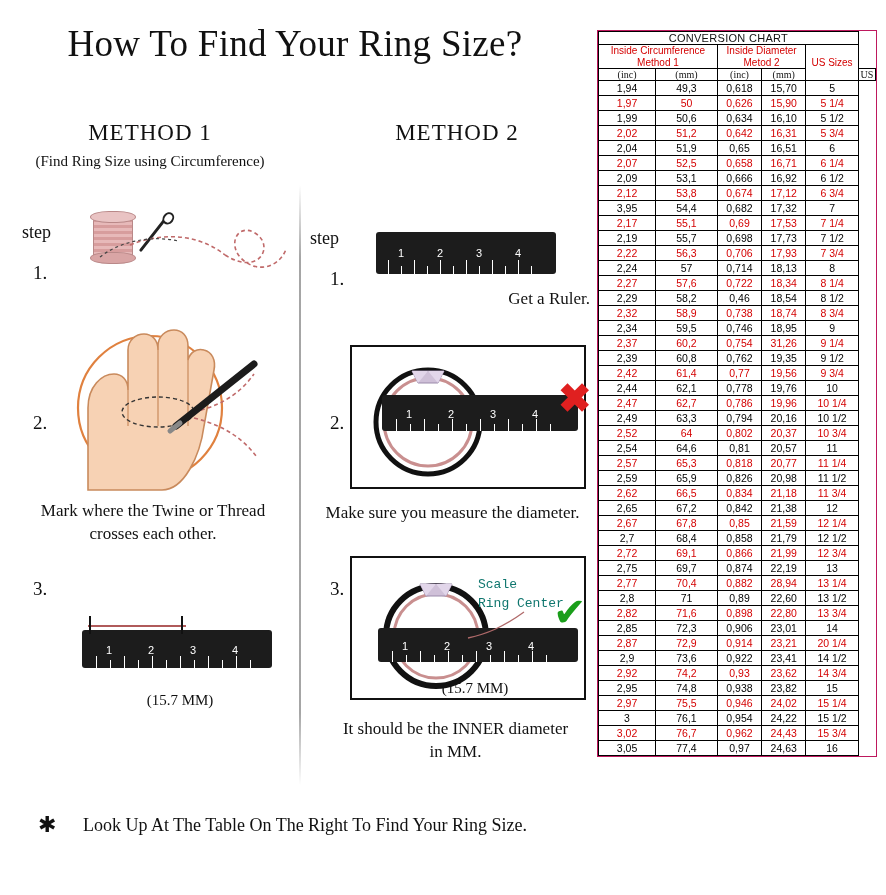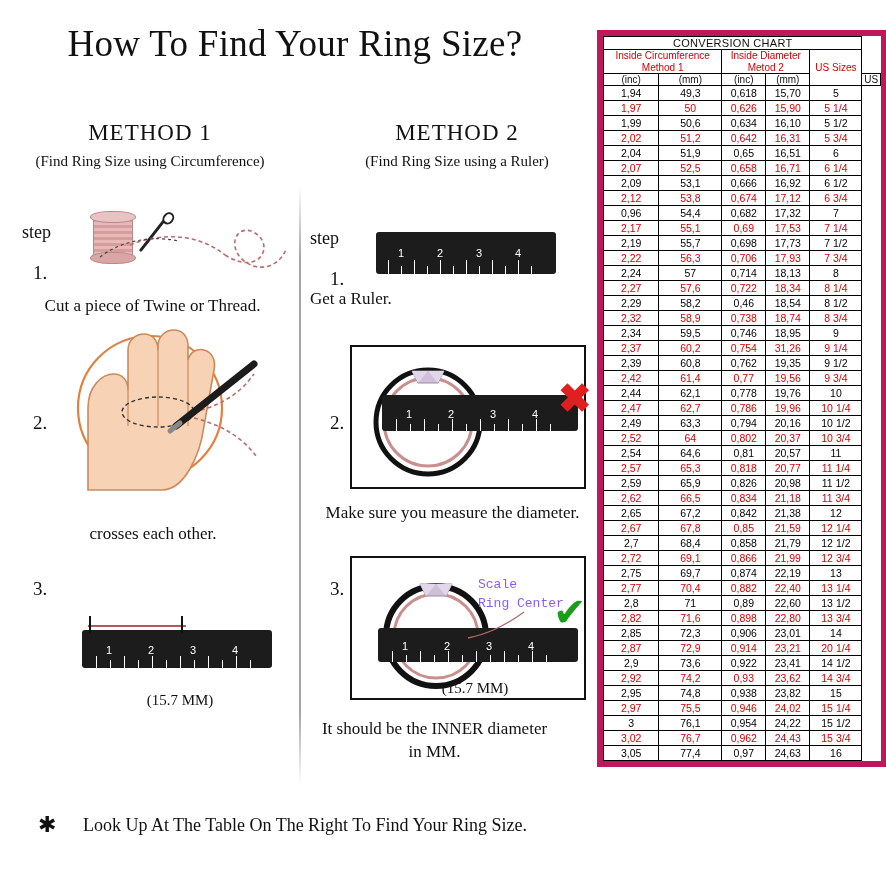--- a/index.html
+++ b/index.html
@@ -62,97 +62,95 @@
   .photo-box{position:absolute;border:2px solid #111;background:#fff;}
 
   .mm-label{position:absolute;font-size:15px;text-align:center;}
 
   .footnote{
     position:absolute;left:20px;top:815px;width:570px;text-align:center;font-size:18px;
   }
   .star{position:absolute;left:38px;top:812px;font-size:22px;}
 
   
-  .srl{position:absolute;font-family:"Liberation Mono",monospace;font-size:13px;line-height:1.45;color:#8b5cf6;}
+  .srl{position:absolute;font-family:"Liberation Mono",monospace;font-size:13px;line-height:1.45;color:#0f766e;}
 
   .redx{position:absolute;color:#e02020;font-size:40px;font-weight:bold;line-height:1;font-family:"Liberation Sans",sans-serif;}
   .greencheck{position:absolute;color:#1a9e1a;font-size:40px;line-height:1;font-family:"Liberation Sans",sans-serif;}
 
   
   .table-wrap{
     position:absolute;left:597px;top:30px;width:278px;
-    border:6px solid #be185d;
+    border:1px solid #be185d;
     font-family:"Liberation Sans",sans-serif;
   }
   table.conv{border-collapse:collapse;width:100%;}
   table.conv td,table.conv th{
     border:1px solid #000;text-align:center;padding:0;font-weight:normal;
   }
   .conv-title{font-size:11px;font-weight:bold;letter-spacing:.3px;padding:3px 0;}
   .hdr-red{color:#d40000;font-weight:bold;font-size:10px;padding:2px 1px;line-height:1.15;}
-  .unit{font-size:10px;padding:1px 0;}
+  .unit{font-size:10px;padding:1px 0;font-family:Liberation Serif, serif;}
   td.cell{font-size:10.5px;padding:0.5px 0;height:14px;}
   tr.red td{color:#d40000;}
   tr.black td{color:#000;}
 </style>
 </head>
 <body>
 
 <div class="page">
 
   <div class="left">
 
     <div class="main-title">How To Find Your Ring Size?</div>
 
     <div class="method-head" id="m1head">
       <div class="mh-title">METHOD 1</div>
       <div class="mh-sub">(Find Ring Size using Circumference)</div>
     </div>
 
     <div class="method-head" id="m2head">
       <div class="mh-title">METHOD 2</div>
-      <div class="mh-sub">(Find Ring Size using a Ruler)</div>
     </div>
 
     <div class="divider"></div>
 
     <div class="stepword" style="left:22px;top:222px;">step</div>
     <div class="stepnum" style="left:33px;top:262px;">1.</div>
 
     <div class="spool" style="left:93px;top:215px;width:38px;height:44px;">
       <div class="body"></div>
         <div class="cap-top"></div>
         <div class="cap-bot"></div>
     </div>
     <div class="needle" style="left:152px;top:212px;"></div>
     <svg class="fig" style="left:60px;top:205px;" width="230" height="90">
       <path d="M70,40 C105,26 140,30 165,50" stroke="#c06a6a" stroke-width="1.6" fill="none" stroke-dasharray="4 3"></path>
       <path d="M165,50 C200,72 215,40 195,28 C178,18 168,38 180,52 C196,70 220,62 226,44" stroke="#c06a6a" stroke-width="1.6" fill="none" stroke-dasharray="4 3"></path>
       <path d="M40,52 C60,36 92,30 118,36" stroke="#444" stroke-width="1.2" fill="none" stroke-dasharray="3 3"></path>
     </svg>
-    <div class="cap" style="left:10px;top:295px;width:285px;">Cut a piece of  Twine or Thread.</div>
 
     <div class="stepnum" style="left:33px;top:412px;">2.</div>
 
     <svg class="fig" style="left:58px;top:330px;" width="235" height="160">
       <circle cx="92" cy="78" r="72" fill="none" stroke="#e0813f" stroke-width="2.2"></circle>
       <path d="M30,160 L30,78 C30,56 44,44 56,44 C64,44 70,50 70,60 L70,20 C70,10 78,4 86,4 C94,4 100,10 100,20
                L100,16 C100,6 108,0 116,0 C124,0 130,6 130,16 L130,30 C132,22 139,18 146,20 C154,22 158,30 156,40
                L146,96 C142,126 126,160 104,160 Z" fill="#f7d2b4" stroke="#c98a5c" stroke-width="1.6"></path>
       <path d="M70,60 L70,96" stroke="#c98a5c" stroke-width="1.2" fill="none"></path>
       <path d="M100,20 L100,96" stroke="#c98a5c" stroke-width="1.2" fill="none"></path>
       <path d="M130,30 L130,96" stroke="#c98a5c" stroke-width="1.2" fill="none"></path>
       <ellipse cx="100" cy="82" rx="36" ry="15" fill="none" stroke="#333" stroke-width="1.4" stroke-dasharray="4 3"></ellipse>
       <path d="M136,82 C170,74 186,58 196,44" stroke="#c06a6a" stroke-width="1.6" fill="none" stroke-dasharray="4 3"></path>
       <path d="M136,88 C168,96 186,110 198,126" stroke="#c06a6a" stroke-width="1.6" fill="none" stroke-dasharray="4 3"></path>
       <line x1="118" y1="96" x2="196" y2="34" stroke="#1c1c1c" stroke-width="7" stroke-linecap="round"></line>
       <line x1="112" y1="101" x2="122" y2="93" stroke="#888" stroke-width="5" stroke-linecap="round"></line>
     </svg>
     <div class="cap" style="left:8px;top:500px;width:290px;">
-      <br>
+      <span>Mark where the Twine or Thread</span><br>
       <span>crosses each other.</span>
     </div>
 
     <div class="stepnum" style="left:33px;top:578px;">3.</div>
 
     <div class="ruler" style="left:82px;top:630px;width:190px;height:38px;">
       <div class="tick" style="left:14px;height:12px;"></div>
       <div class="tick" style="left:28px;height:8px;"></div>
       <div class="tick" style="left:42px;height:12px;"></div>
       <div class="tick" style="left:56px;height:8px;"></div>
@@ -190,21 +188,21 @@
       <div class="tick" style="left:103px;height:8px;"></div>
       <div class="tick" style="left:116px;height:14px;"></div>
       <div class="tick" style="left:129px;height:8px;"></div>
       <div class="tick" style="left:142px;height:14px;"></div>
       <div class="tick" style="left:155px;height:8px;"></div>
       <div class="num" style="left:22px;top:15px;">1</div>
       <div class="num" style="left:61px;top:15px;">2</div>
       <div class="num" style="left:100px;top:15px;">3</div>
       <div class="num" style="left:139px;top:15px;">4</div>
     </div>
-    <div class="cap" style="left:310px;top:288px;width:280px;text-align:left;">Get a Ruler.</div>
+    <div class="cap" style="left:310px;top:288px;width:280px;text-align:right;">Get a Ruler.</div>
 
     <div class="stepnum" style="left:330px;top:412px;">2.</div>
     <div class="photo-box" style="left:350px;top:345px;width:232px;height:140px;">
       <svg class="fig" style="left:0;top:0;" width="232" height="140">
         <circle cx="76" cy="75" r="52" fill="none" stroke="#111" stroke-width="5"></circle>
         <circle cx="76" cy="75" r="44" fill="none" stroke="#c98f8f" stroke-width="3"></circle>
         <g>
           <path d="M60,24 L92,24 L86,36 L66,36 Z" fill="#cfc0d8" stroke="#9b8bab" stroke-width="1"></path>
           <path d="M60,24 L66,36 L76,24 Z" fill="#e2d6ea"></path>
           <path d="M92,24 L86,36 L76,24 Z" fill="#e2d6ea"></path>
@@ -264,21 +262,21 @@
       <div class="srl" style="left:126px;top:18px;">
         <span>Scale</span><br>
         <span>Ring Center</span>
       </div>
       <svg class="fig" style="left:110px;top:30px;" width="70" height="60">
         <path d="M62,24 C40,40 24,46 6,50" stroke="#b06a6a" stroke-width="1.3" fill="none"></path>
       </svg>
     </div>
     <div class="greencheck" style="left:553px;top:592px;">✔</div>
     <div class="mm-label" style="left:420px;top:680px;width:110px;">(15.7 MM)</div>
-    <div class="cap" style="left:292px;top:718px;width:285px;text-align:center;">
+    <div class="cap" style="left:313px;top:718px;width:285px;text-align:center;">
       <span>It should be the INNER diameter</span><br>
       <span>in MM.</span>
     </div>
 
     <div class="star">✱</div>
     <div class="footnote">Look Up  At The Table On The Right To Find Your Ring Size.</div>
   </div>
 
   <div class="table-wrap">
     <table class="conv">
@@ -357,21 +355,21 @@
             <td class="cell">6 1/2</td>
           </tr>
           <tr class="red">
             <td class="cell">2,12</td>
             <td class="cell">53,8</td>
             <td class="cell">0,674</td>
             <td class="cell">17,12</td>
             <td class="cell">6 3/4</td>
           </tr>
           <tr class="black">
-            <td class="cell">0,96</td>
+            <td class="cell">3,95</td>
             <td class="cell">54,4</td>
             <td class="cell">0,682</td>
             <td class="cell">17,32</td>
             <td class="cell">7</td>
           </tr>
           <tr class="red">
             <td class="cell">2,17</td>
             <td class="cell">55,1</td>
             <td class="cell">0,69</td>
             <td class="cell">17,53</td>
@@ -535,21 +533,21 @@
             <td class="cell">2,75</td>
             <td class="cell">69,7</td>
             <td class="cell">0,874</td>
             <td class="cell">22,19</td>
             <td class="cell">13</td>
           </tr>
           <tr class="red">
             <td class="cell">2,77</td>
             <td class="cell">70,4</td>
             <td class="cell">0,882</td>
-            <td class="cell">22,40</td>
+            <td class="cell">28,94</td>
             <td class="cell">13 1/4</td>
           </tr>
           <tr class="black">
             <td class="cell">2,8</td>
             <td class="cell">71</td>
             <td class="cell">0,89</td>
             <td class="cell">22,60</td>
             <td class="cell">13 1/2</td>
           </tr>
           <tr class="red">

